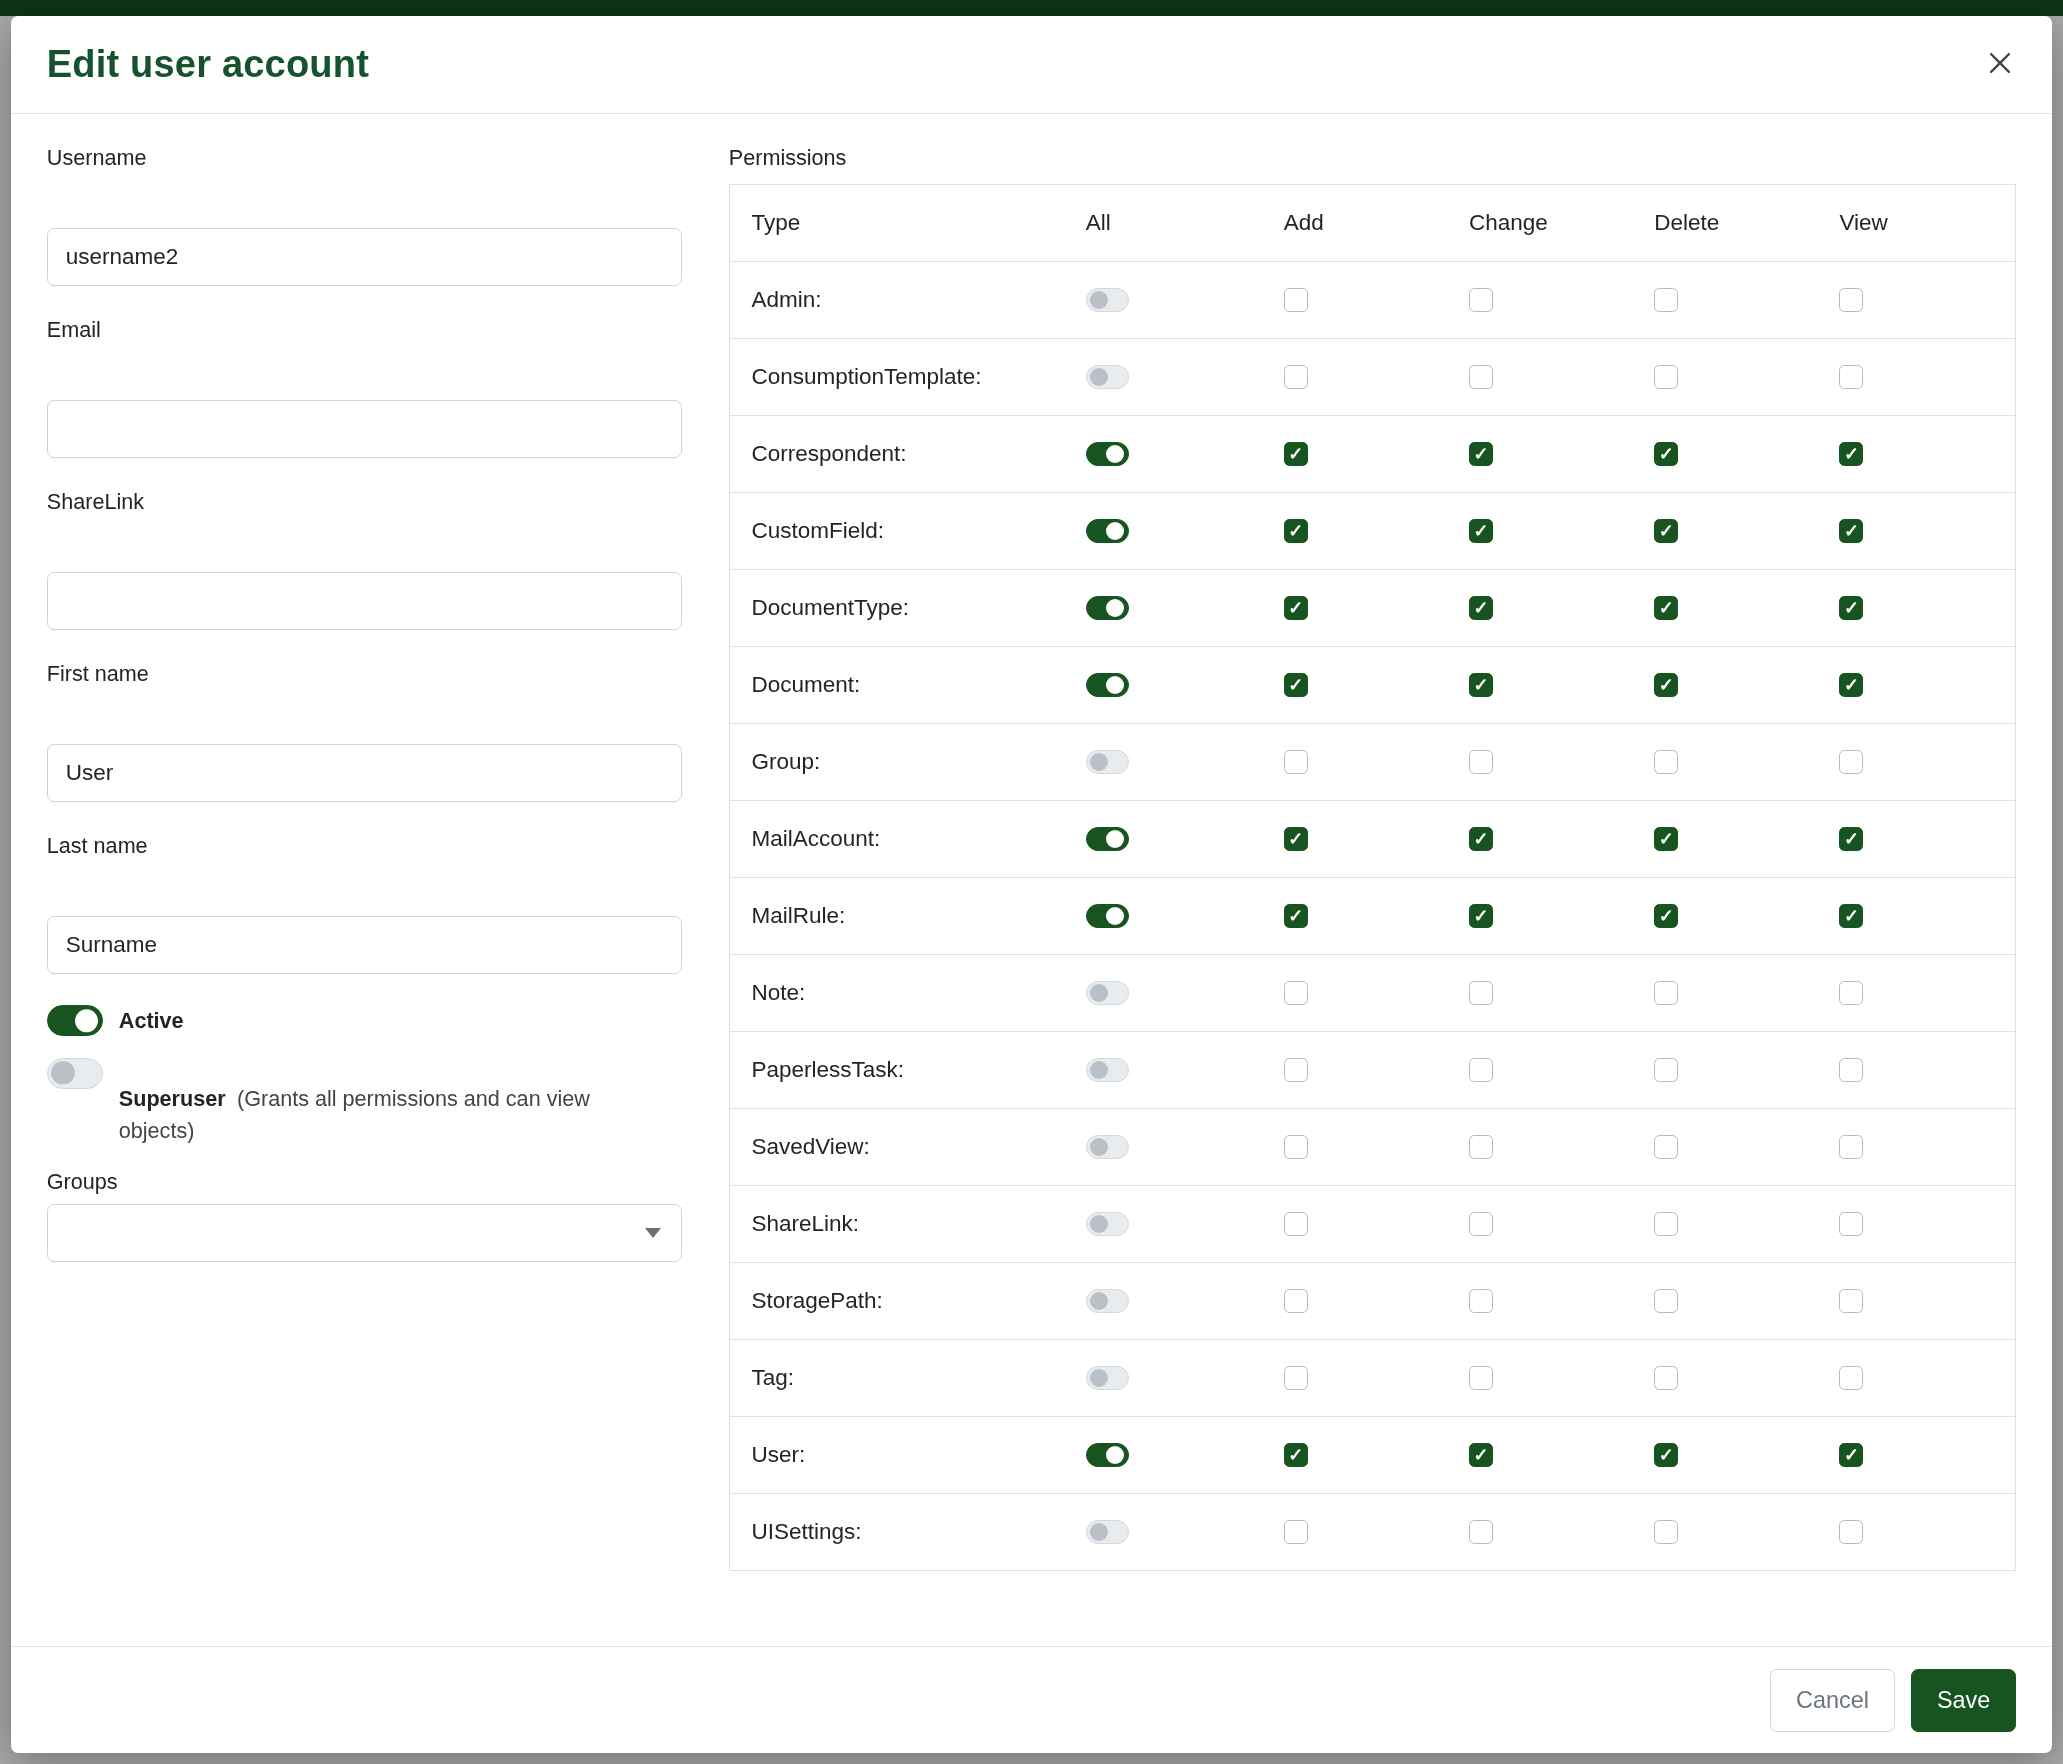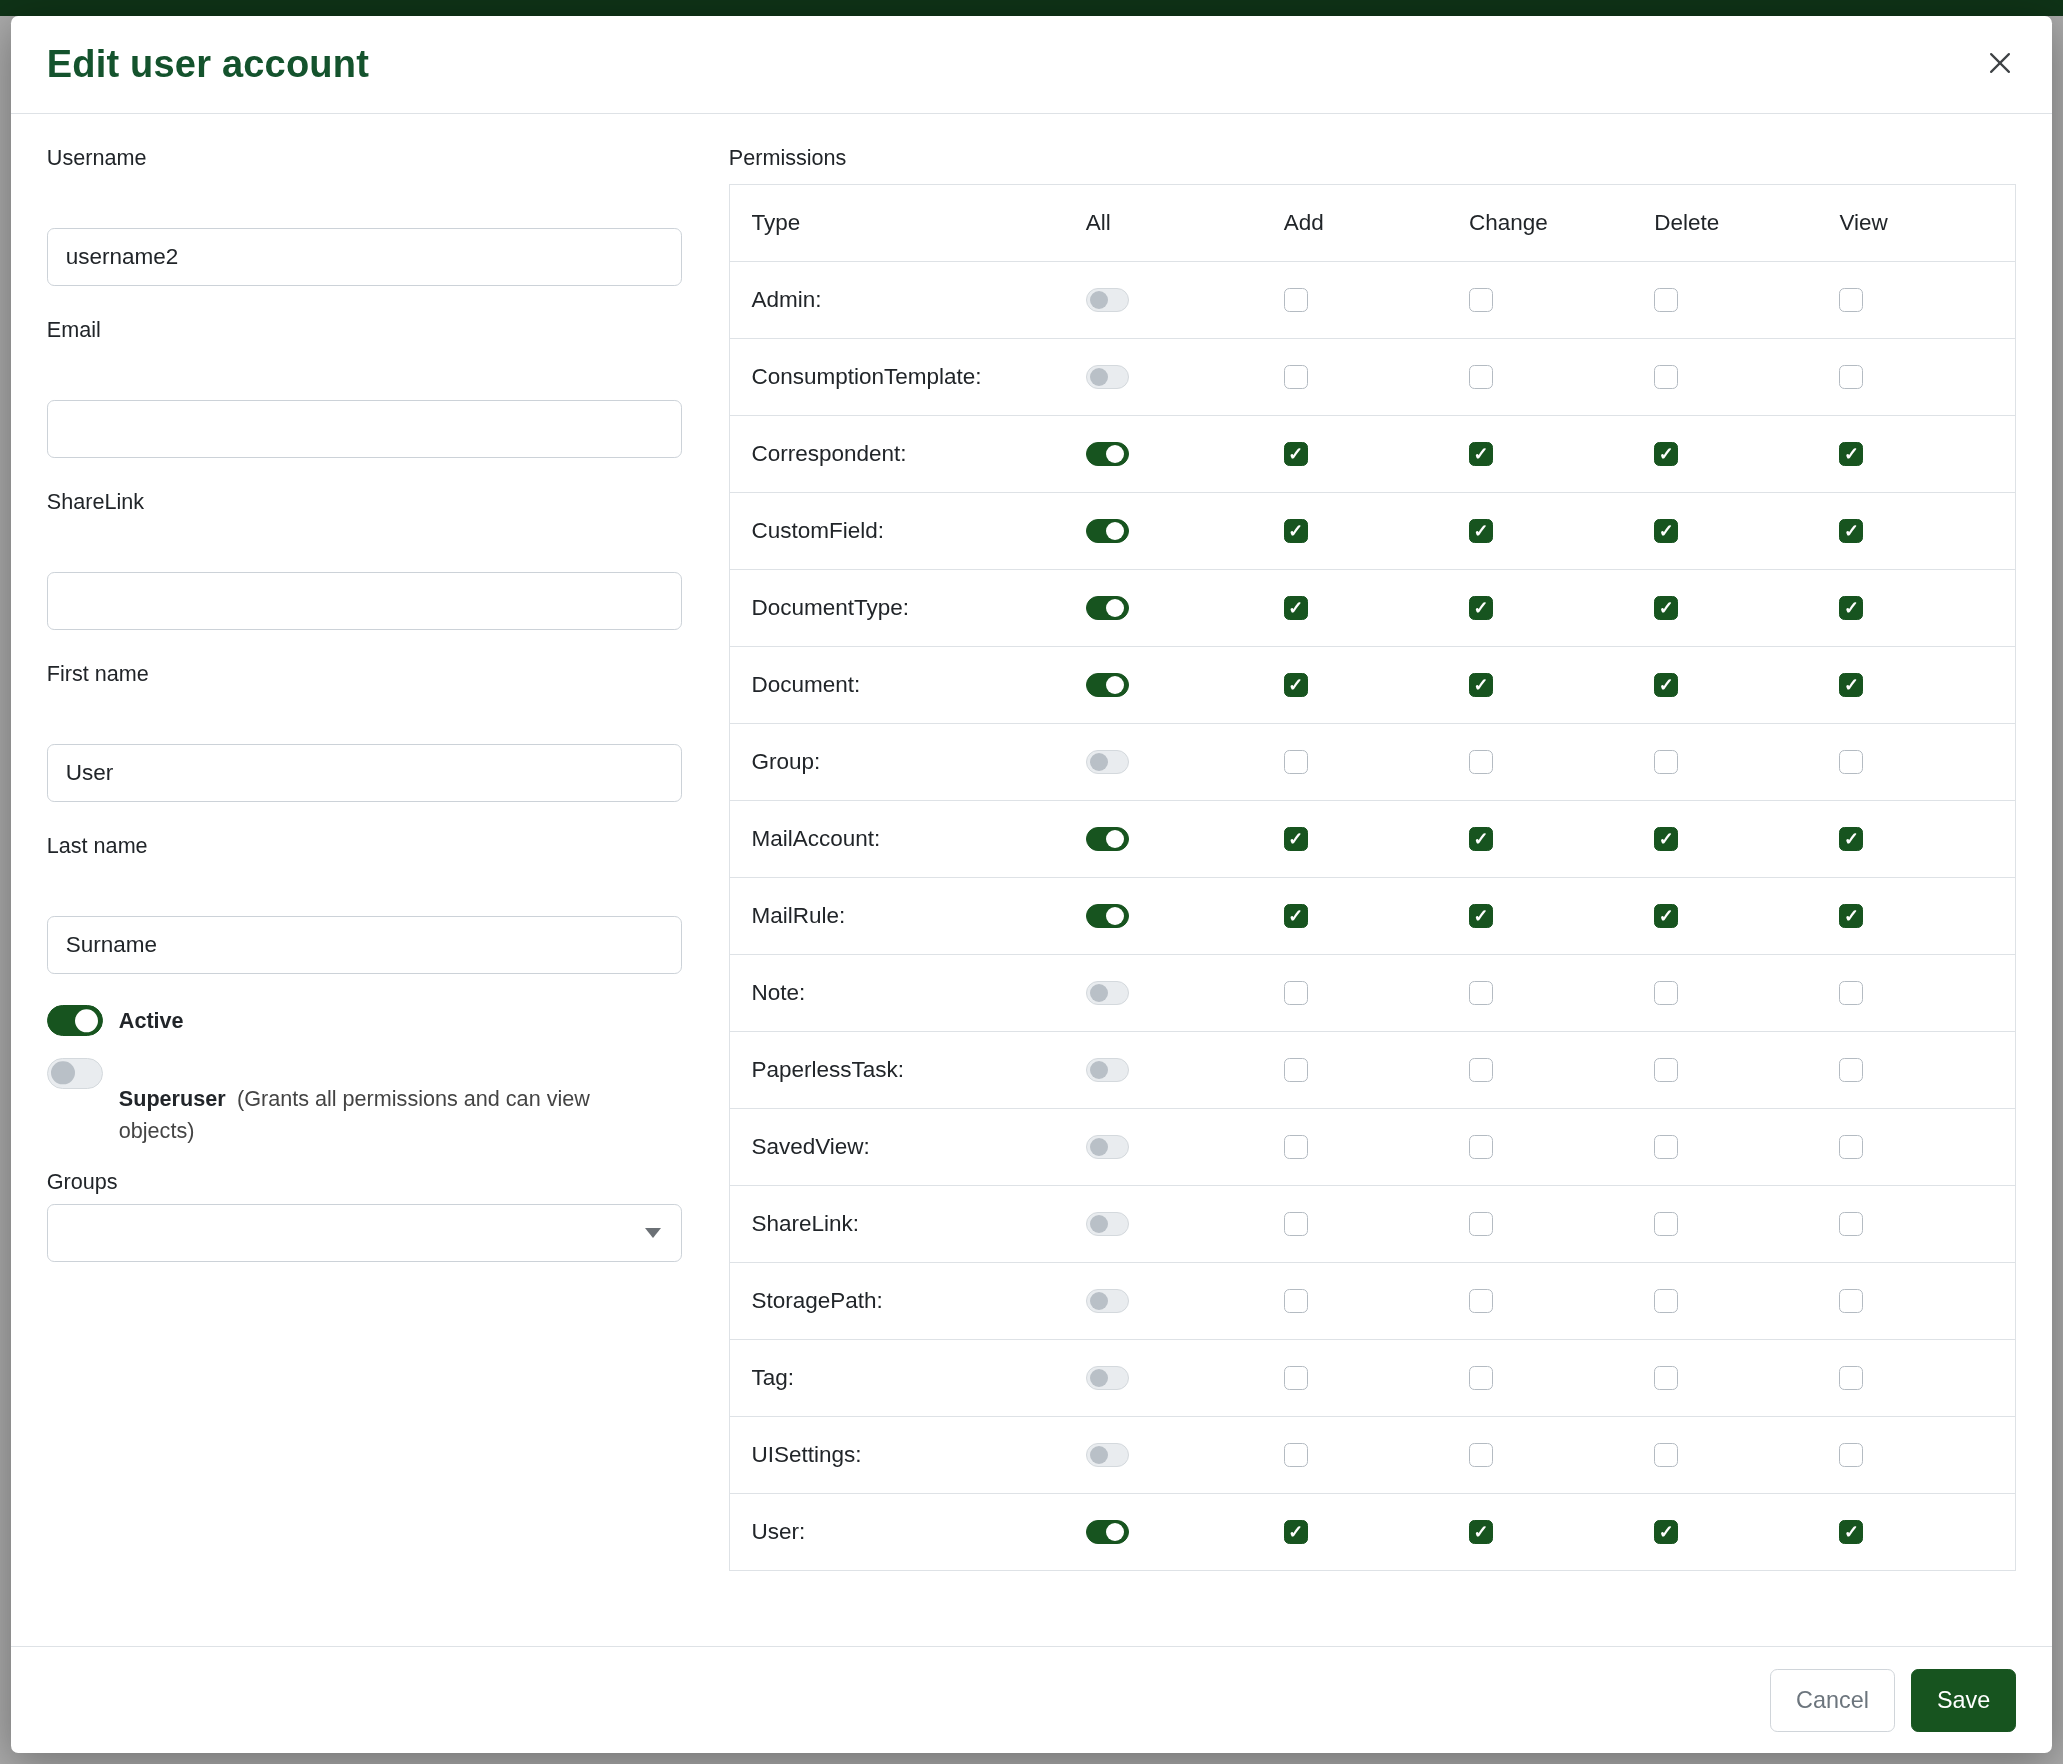--- a/index.html
+++ b/index.html
@@ -437,54 +437,54 @@
                 </td>
     <td>
                   <div class="checkbox"></div>
                 </td>
     <td>
                   <div class="checkbox"></div>
                 </td>
   </tr>
 
   <tr>
+    <td><span>User:</span></td>
+    <td>
+                  <div class="toggle sm on"></div>
+                </td>
+    <td>
+                  <div class="checkbox checked"></div>
+                </td>
+    <td>
+                  <div class="checkbox checked"></div>
+                </td>
+    <td>
+                  <div class="checkbox checked"></div>
+                </td>
+    <td>
+                  <div class="checkbox checked"></div>
+                </td>
+  </tr>
+
+  <tr>
     <td><span>UISettings:</span></td>
     <td>
                   <div class="toggle sm"></div>
                 </td>
     <td>
                   <div class="checkbox"></div>
                 </td>
     <td>
                   <div class="checkbox"></div>
                 </td>
     <td>
                   <div class="checkbox"></div>
                 </td>
     <td>
                   <div class="checkbox"></div>
-                </td>
-  </tr>
-
-  <tr>
-    <td><span>User:</span></td>
-    <td>
-                  <div class="toggle sm on"></div>
-                </td>
-    <td>
-                  <div class="checkbox checked"></div>
-                </td>
-    <td>
-                  <div class="checkbox checked"></div>
-                </td>
-    <td>
-                  <div class="checkbox checked"></div>
-                </td>
-    <td>
-                  <div class="checkbox checked"></div>
                 </td>
   </tr>
 </tbody>
         </table>
       </div>
 
     </div>
 
     <div class="modal-footer">
       <button class="btn btn-cancel">Cancel</button>

